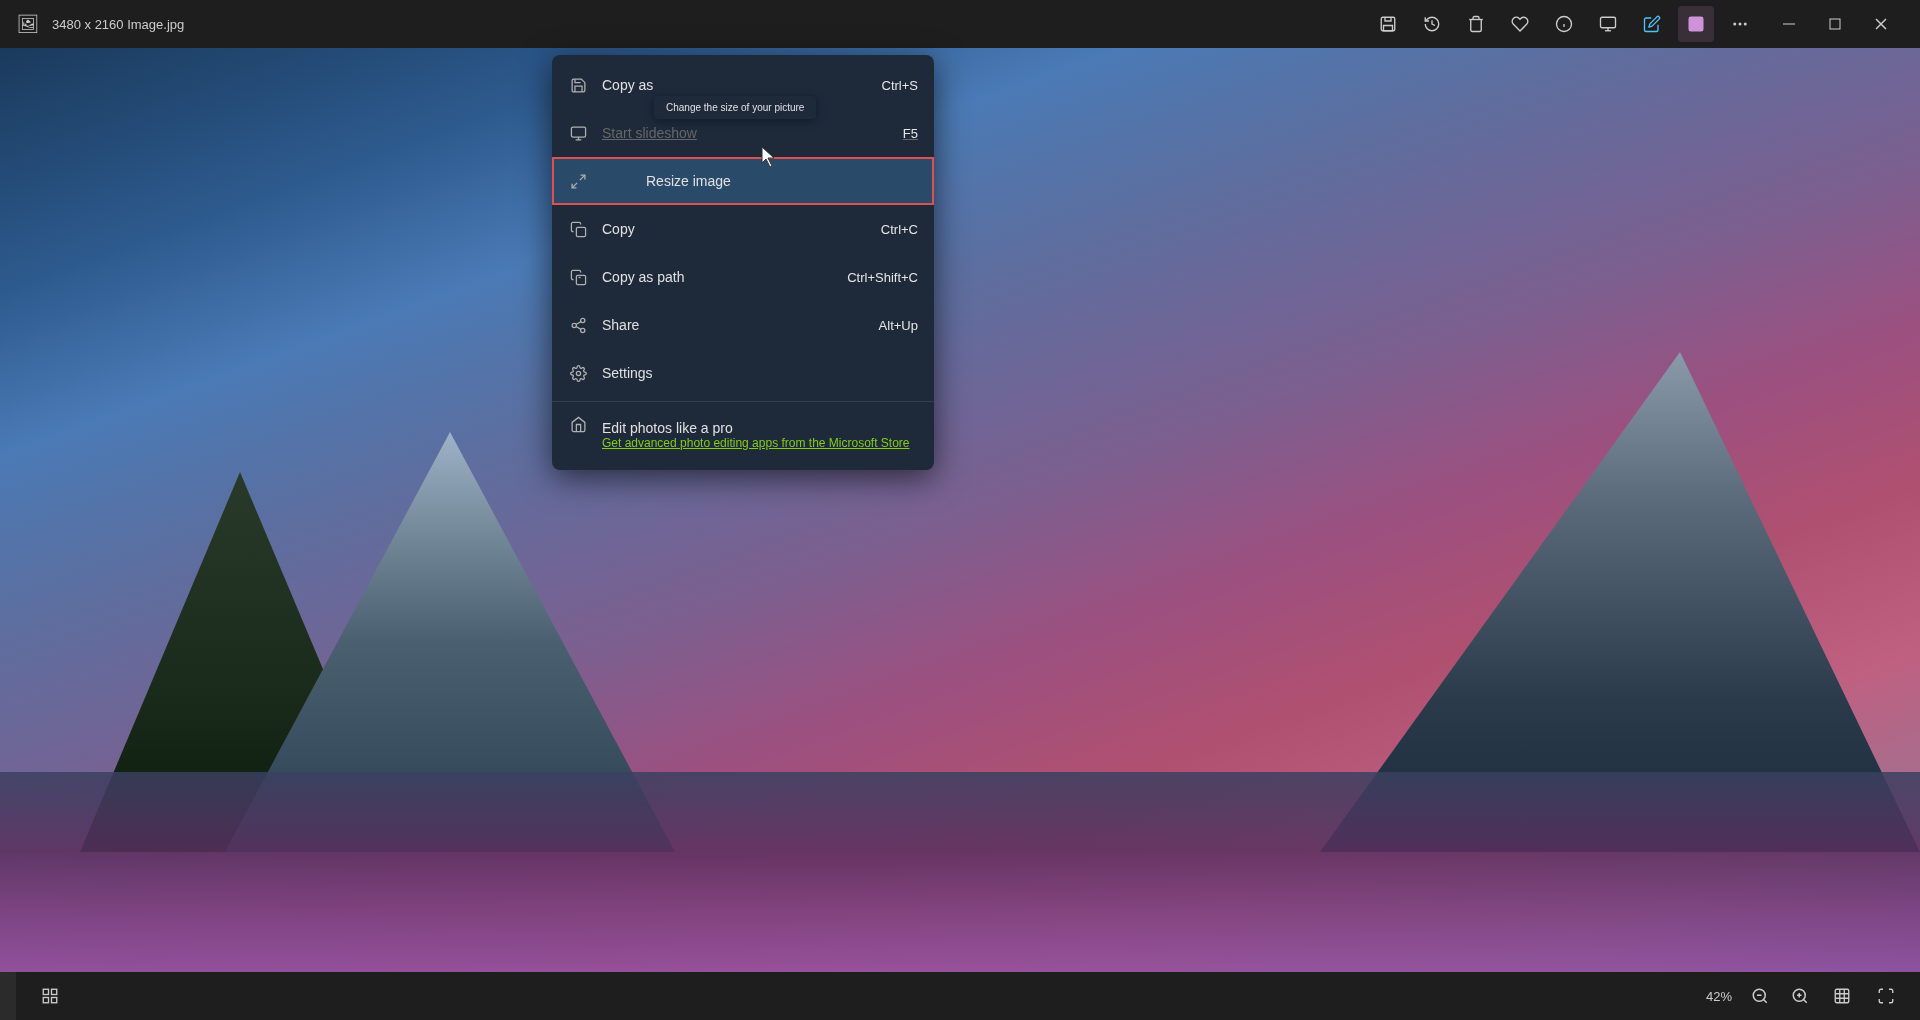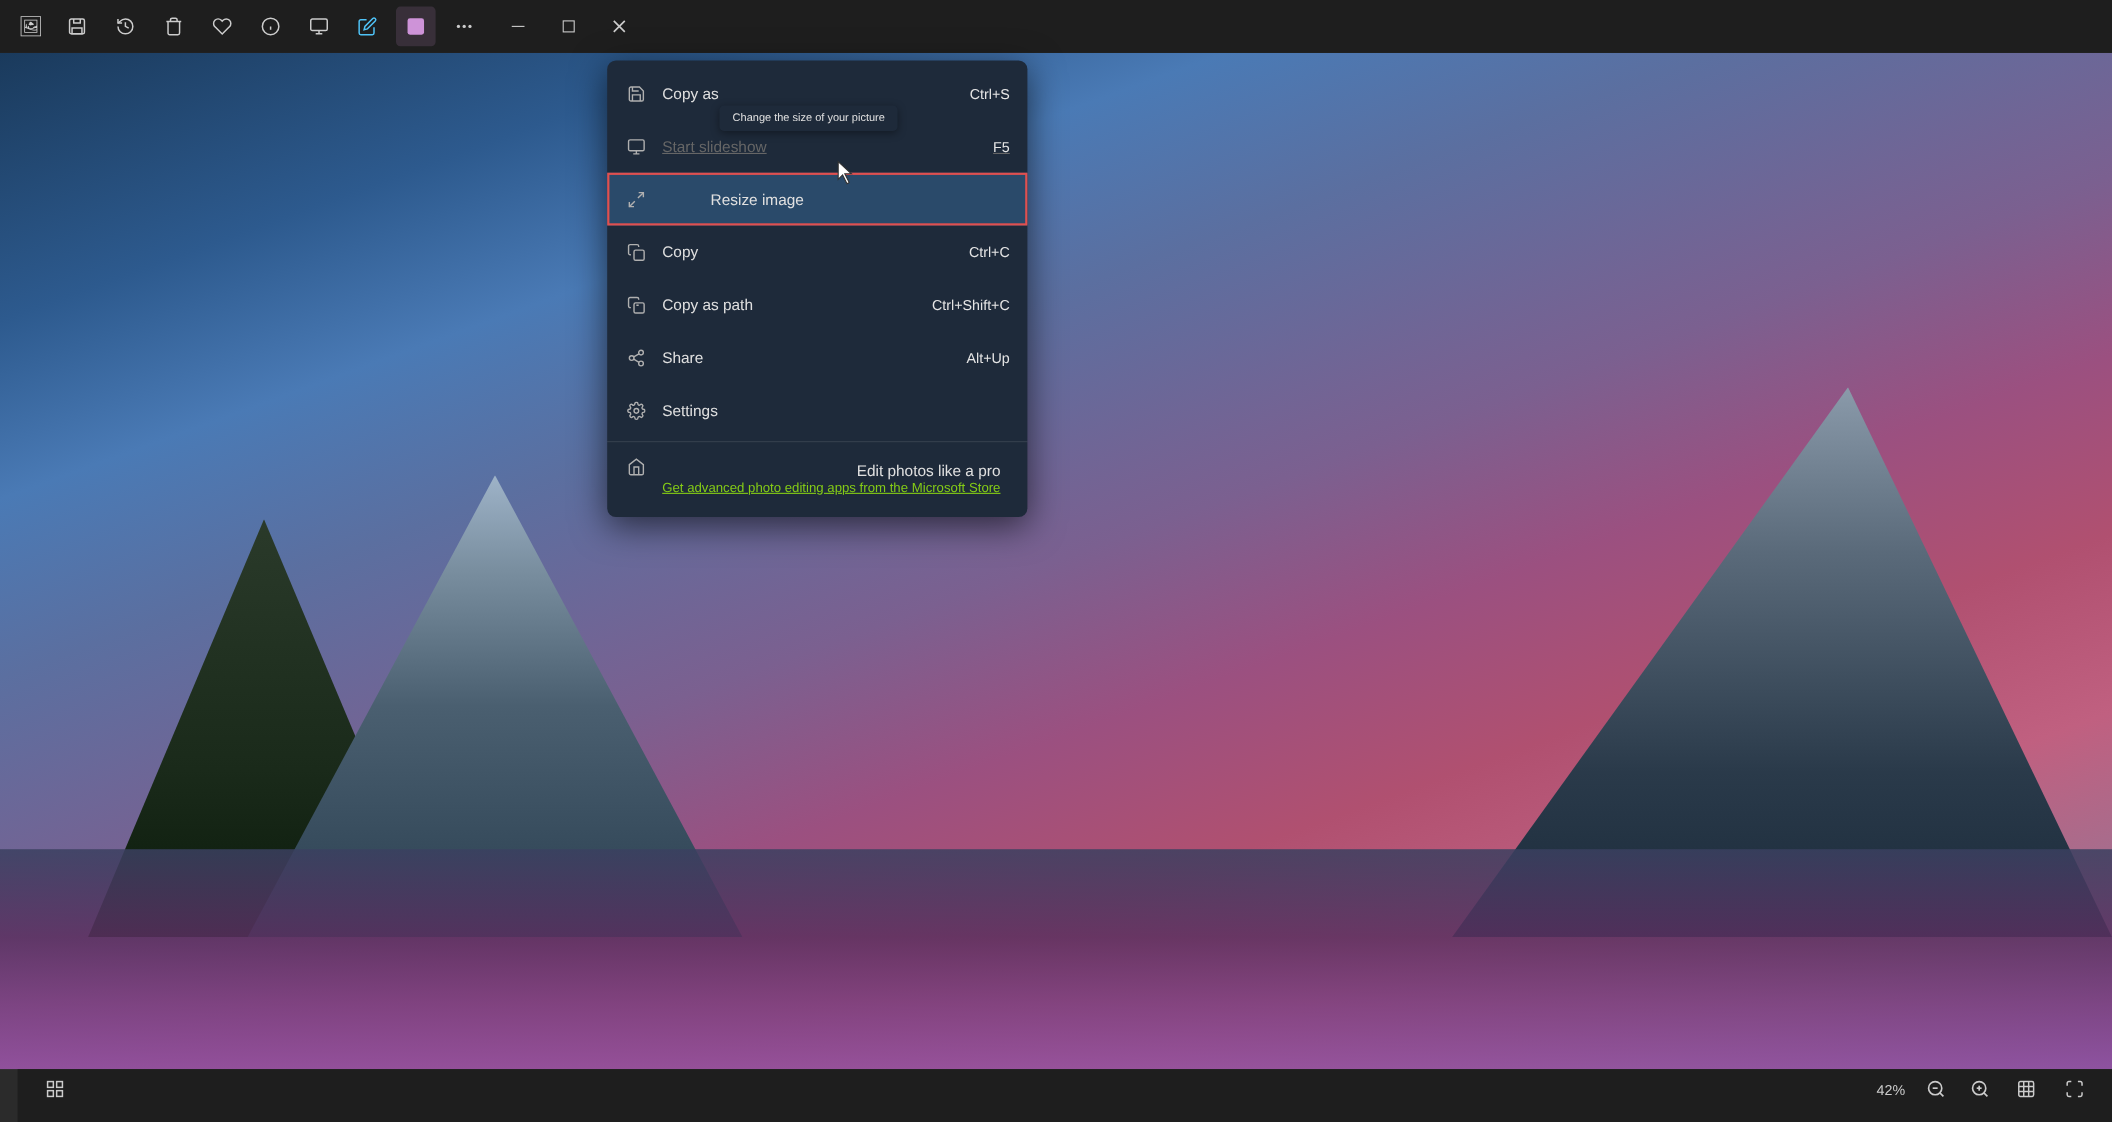--- a/index.html
+++ b/index.html
@@ -200,21 +200,20 @@
       margin-left: 4px;
     }
     .menu-divider {
       height: 1px;
       background: rgba(255,255,255,0.1);
       margin: 4px 0;
     }
     .menu-item-sub {
       display: flex;
       flex-direction: column;
-      text-align: right;
     }
     .menu-item-sublabel {
       font-size: 12px;
       color: #84cc16;
       margin-top: 0;
       text-decoration: underline;
     }
 
     
     .tooltip {
@@ -242,22 +241,22 @@
       pointer-events: none;
     }
 
     
     .bottombar {
       position: absolute;
       bottom: 0; left: 0; right: 0;
       height: 48px;
       background: #1e1e1e;
       display: flex;
-      align-items: flex-end;
-      padding: 12px 16px;
+      align-items: center;
+      padding: 0 16px;
       z-index: 10;
       margin-left: 16px;
     }
     .bottom-left {
       display: flex;
       align-items: center;
     }
     .bottom-icon-btn {
       width: 36px;
       height: 36px;
@@ -301,20 +300,21 @@
       font-size: 16px;
       cursor: pointer;
       border-radius: 4px;
     }
   </style>
 </head>
 <body>
 
 <div class="titlebar">
   <span class="titlebar-icon">🖼</span>
+  <span class="titlebar-title">3480 x 2160 Image.jpg</span>
   <div class="titlebar-tools">
     <button class="titlebar-tool-btn" title="Save">
       <svg width="18" height="18" viewBox="0 0 24 24" fill="none" stroke="currentColor" stroke-width="1.8">
           <rect x="3" y="3" width="18" height="18" rx="2"></rect>
           <path d="M8 3v5h8V3"></path>
           <path d="M6 14h12v7H6z"></path>
         </svg>
     </button>
     <button class="titlebar-tool-btn" title="History">
       <svg width="18" height="18" viewBox="0 0 24 24" fill="none" stroke="currentColor" stroke-width="1.8">

